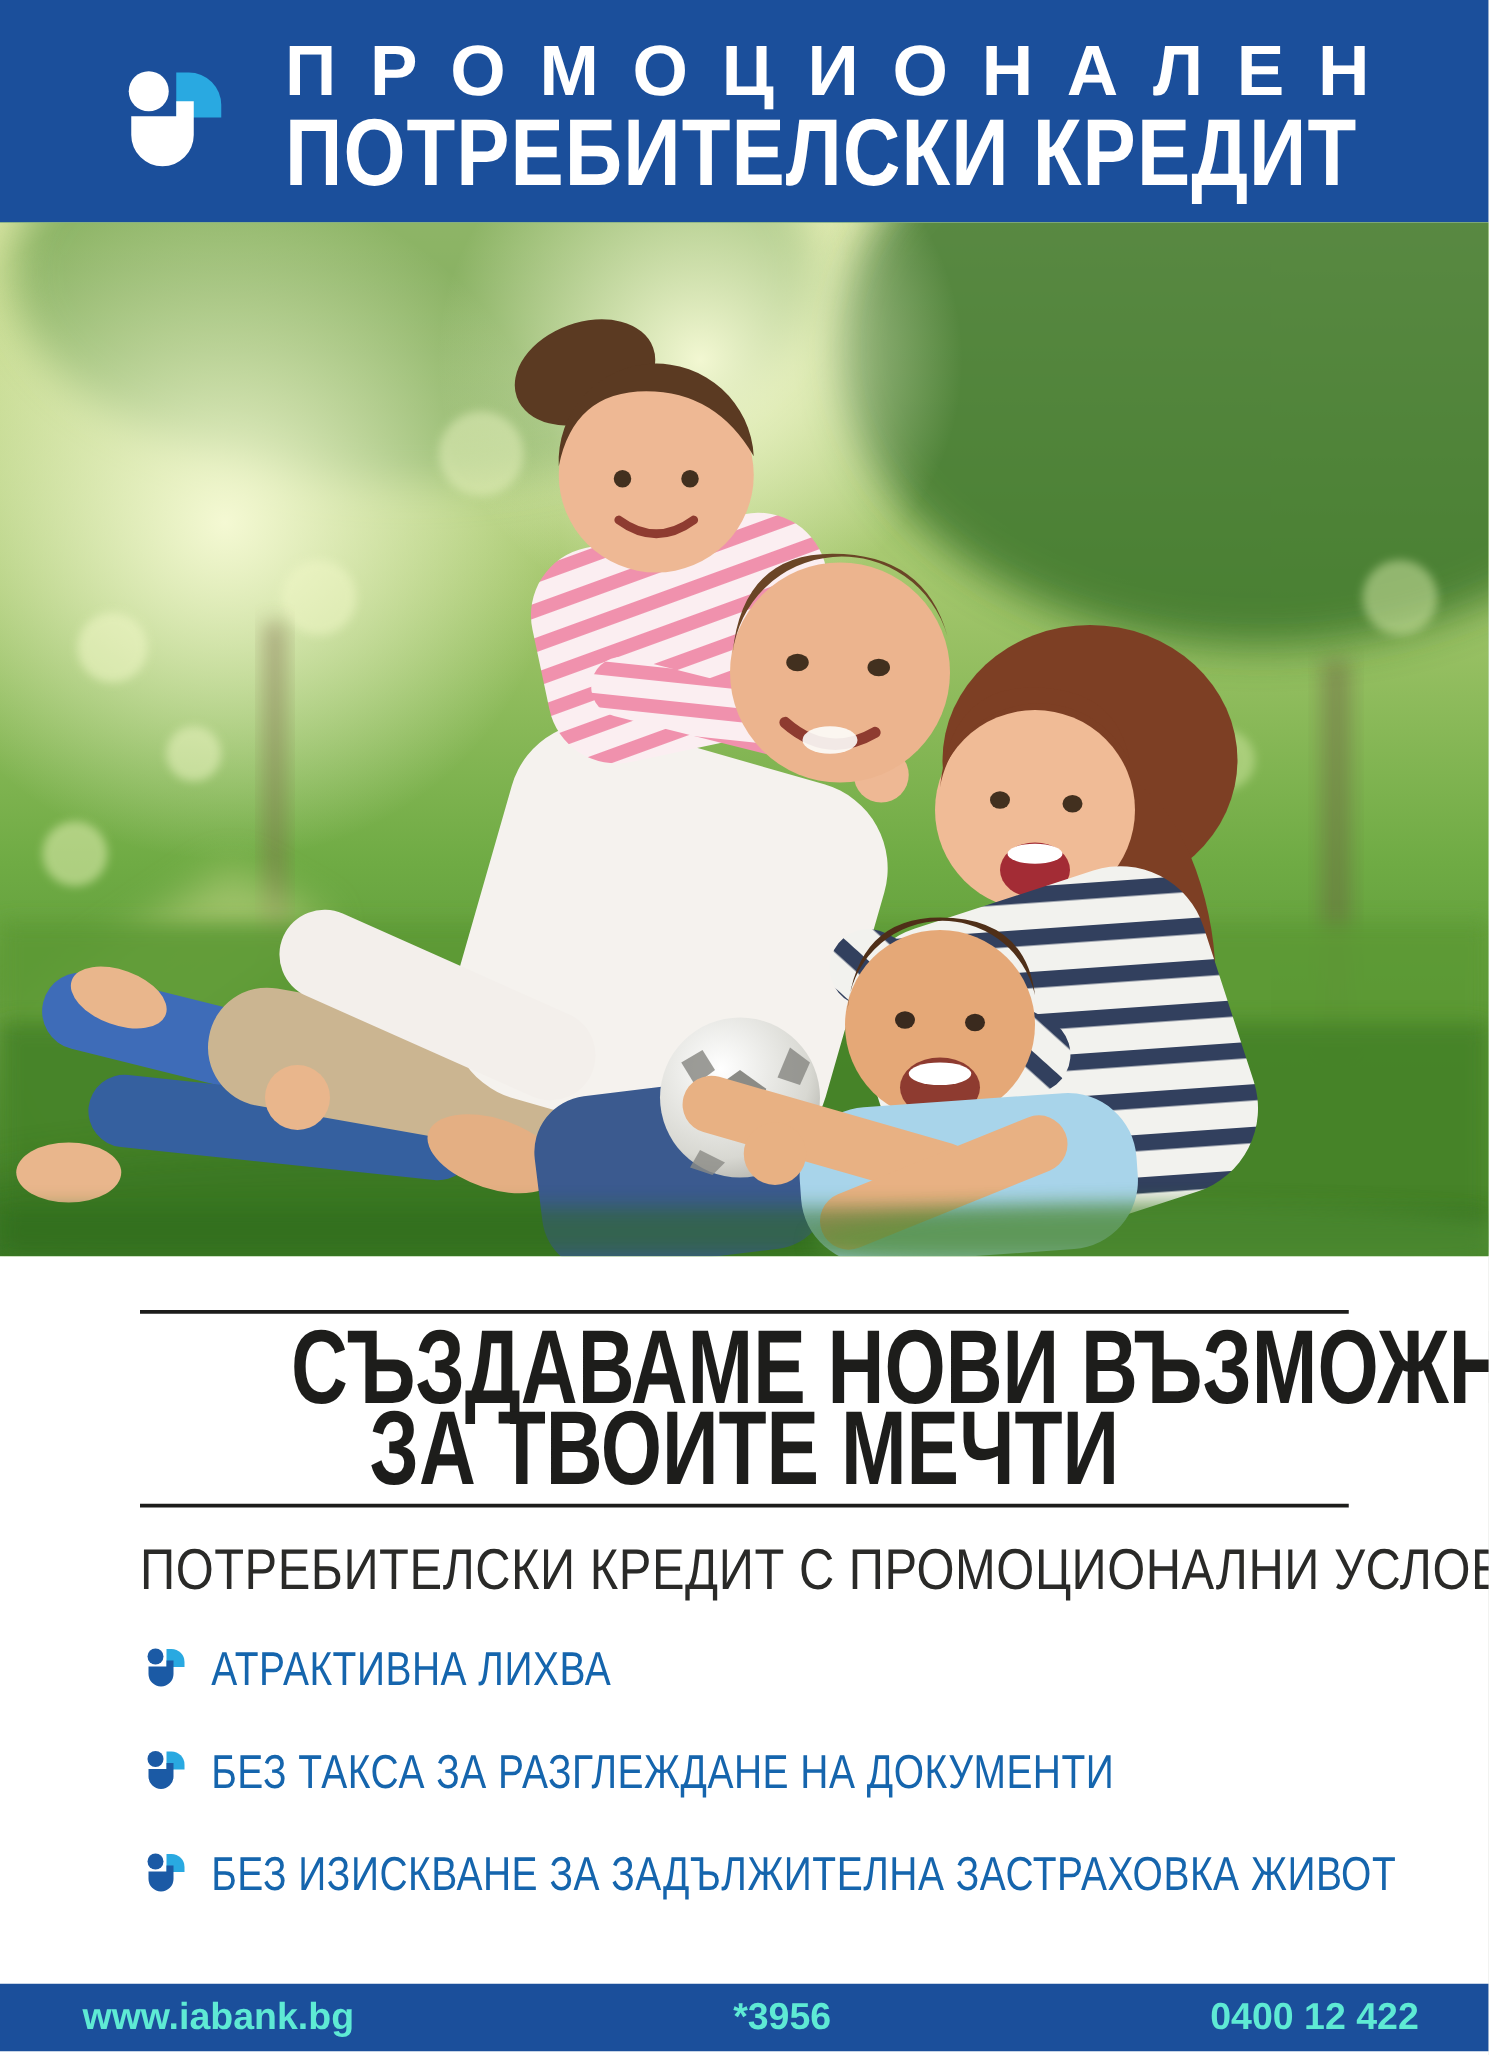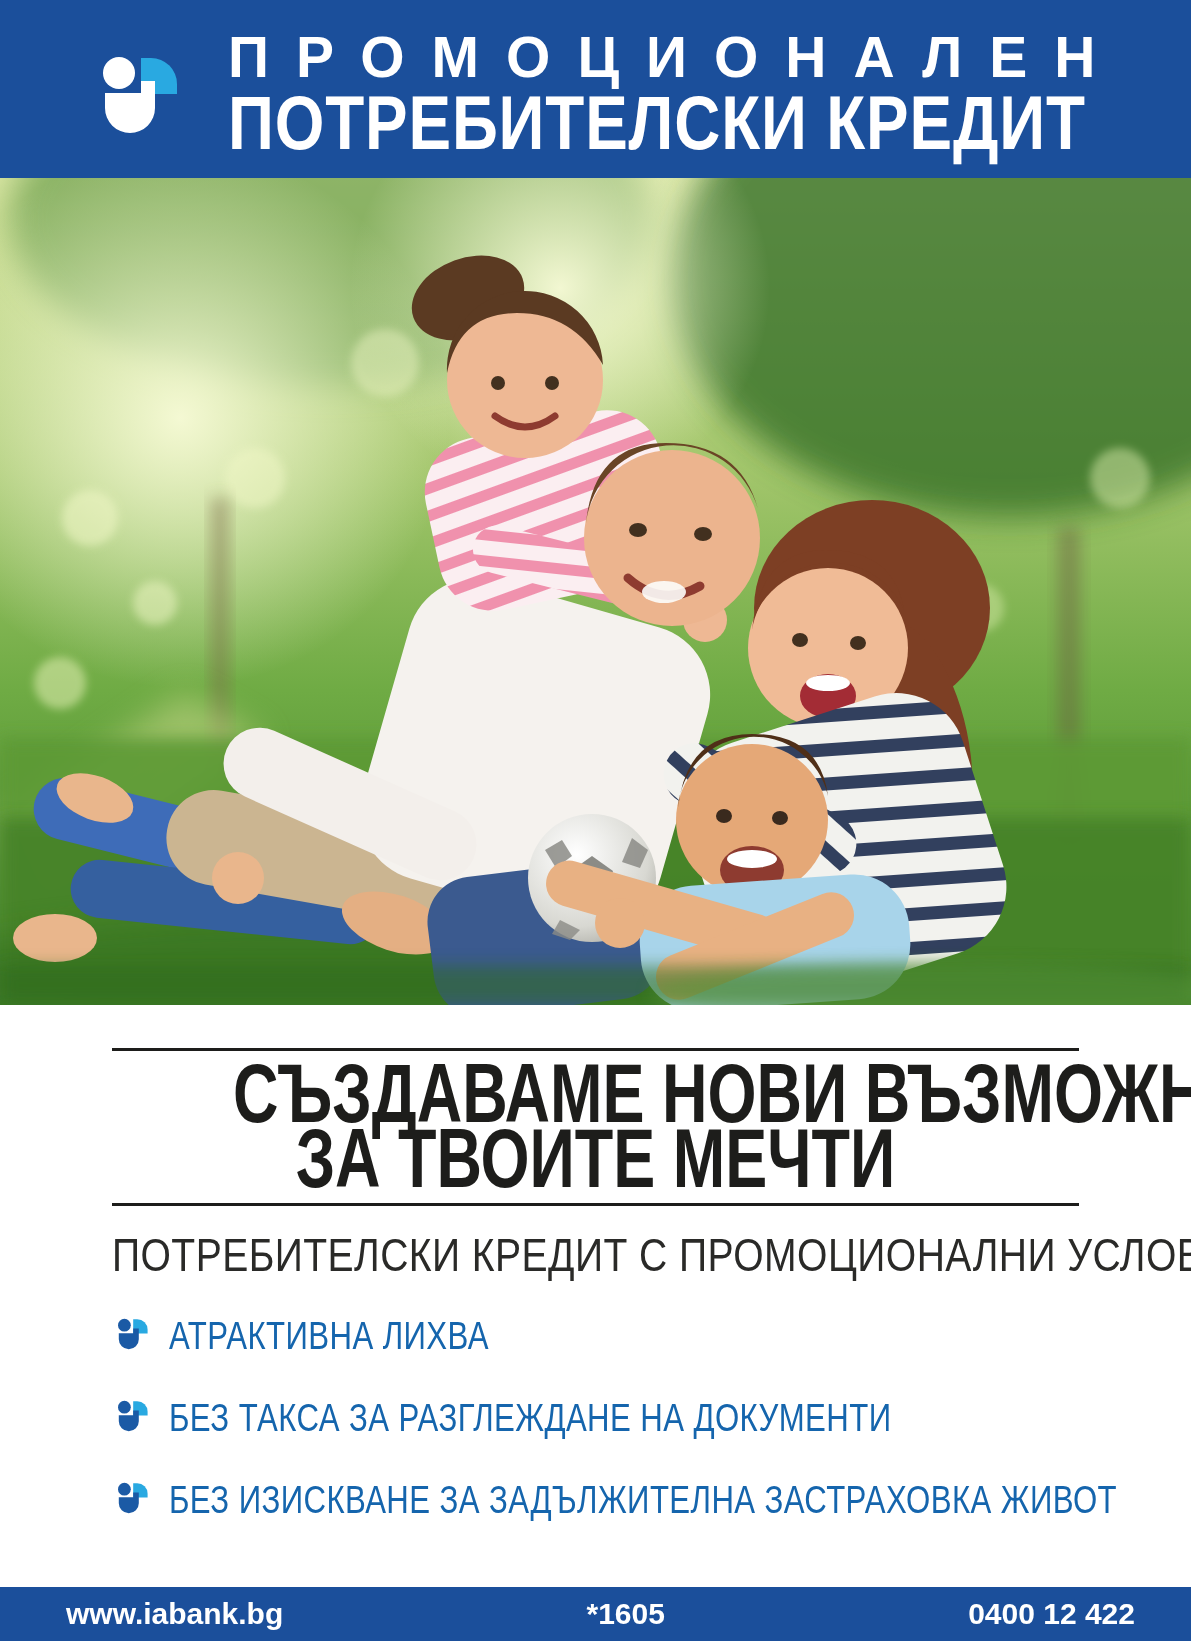--- a/index.html
+++ b/index.html
@@ -84,21 +84,21 @@
     letter-spacing:0.5px;
     transform:scaleX(0.82);transform-origin:0 50%;
   }
 
   
   .footer{
     position:absolute;left:0;top:1587px;width:1191px;height:54px;
     background:var(--brand-blue);
     display:flex;align-items:center;justify-content:space-between;
     padding:0 56px 0 66px;
-    color:#ffffff;font-size:30px;font-weight:bold;
+    color:#5eead4;font-size:30px;font-weight:bold;
   }
   .footer span{white-space:nowrap;}
 </style>
 </head>
 <body>
 
 <div class="poster">
 
   <header class="header">
     <svg class="mark" viewBox="0 0 100 100" aria-hidden="true">
@@ -262,17 +262,17 @@
         <path class="mk-accent" d="M53,8 H63 A26,26 0 0 1 89,34 V44 H53 Z"></path>
         <circle class="mk-body" cx="31" cy="23" r="16"></circle>
         <path class="mk-body" d="M53,31 H67 V58 A25,25 0 1 1 17,58 V43 H53 Z"></path>
       </svg>
       <span class="benefit-label">БЕЗ ИЗИСКВАНЕ ЗА ЗАДЪЛЖИТЕЛНА ЗАСТРАХОВКА ЖИВОТ</span>
     </li>
   </ul>
 
   <footer class="footer">
     <span>www.iabank.bg</span>
-    <span>*1605</span>
+    <span>*3956</span>
     <span>0400 12 422</span>
   </footer>
 
 </div>
 
 </body></html>

